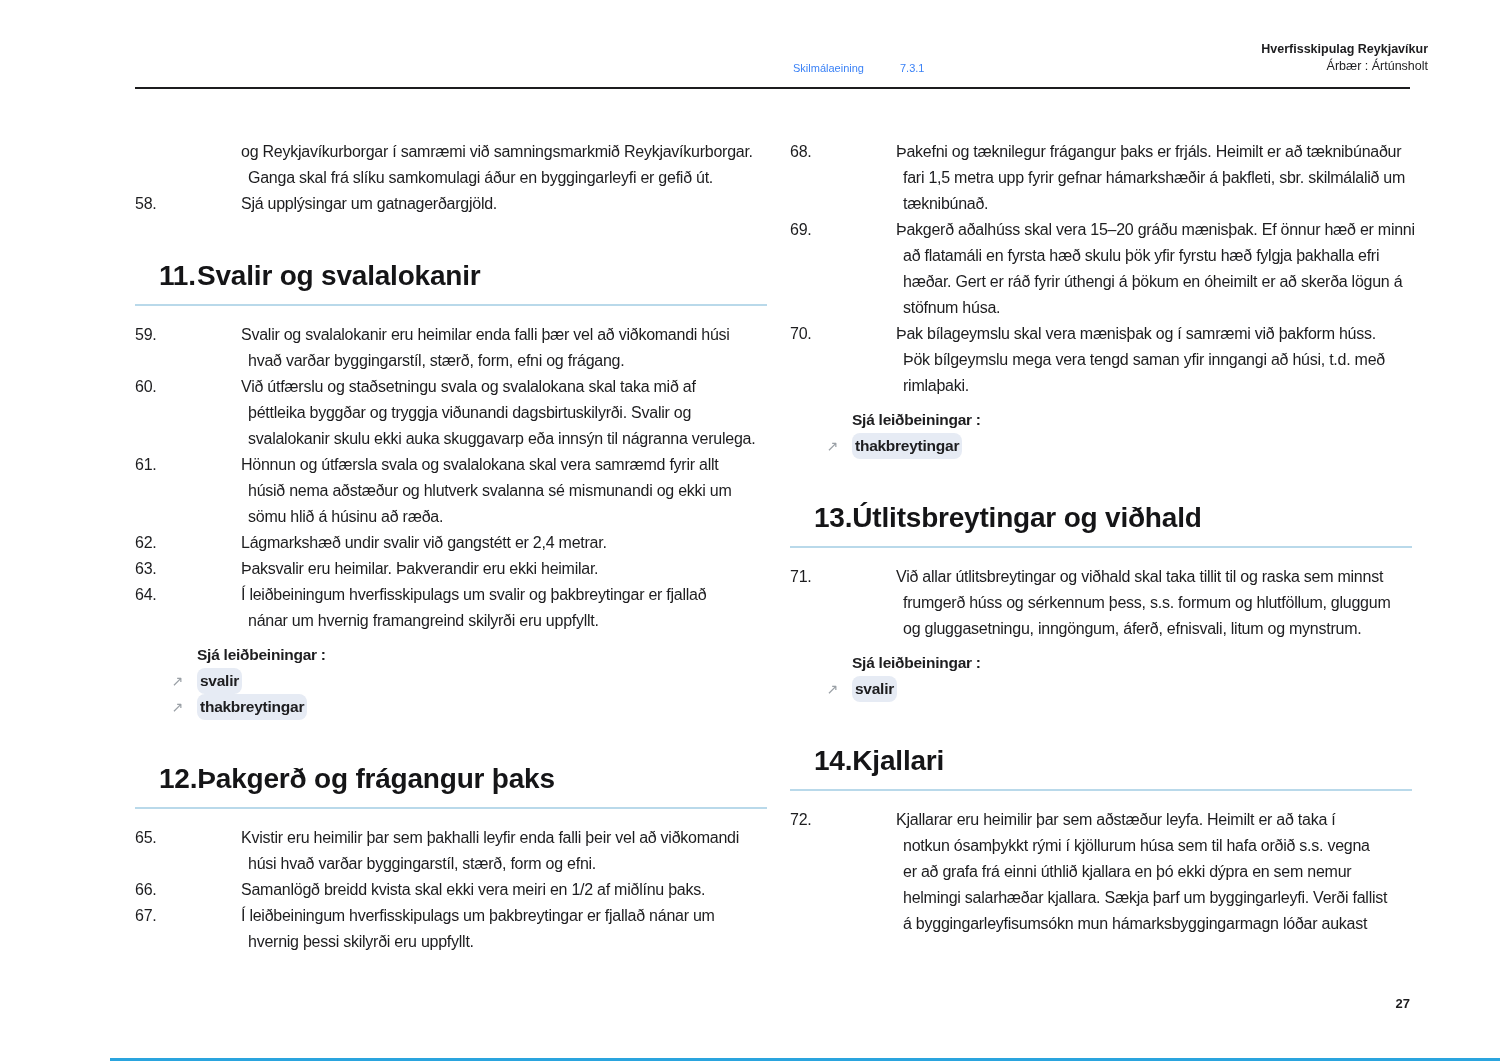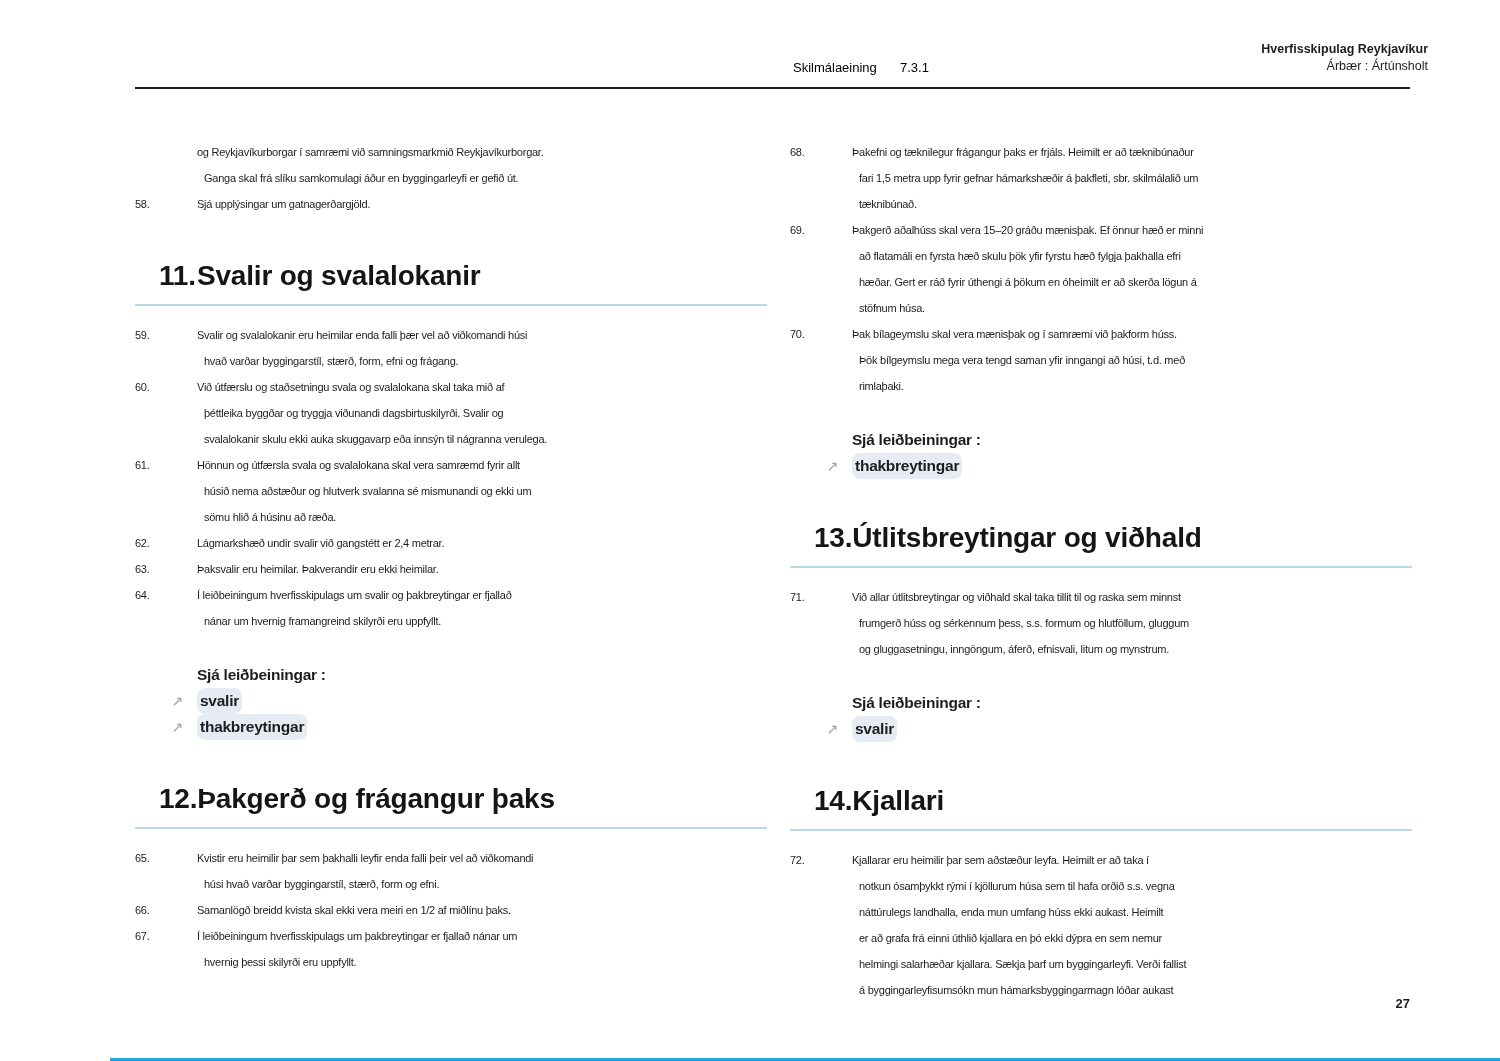--- a/index.html
+++ b/index.html
@@ -5,41 +5,41 @@
   html,body{margin:0;padding:0;background:#ffffff;}
   .page{
     position:relative;
     width:1500px;height:1061px;
     background:#ffffff;
     font-family:"Liberation Sans","DejaVu Sans",sans-serif;
     color:#1d1d1f;
     overflow:hidden;
   }
   
-  .hdr-small{position:absolute;font-size:13px;line-height:16px;color:#000000;}
+  .hdr-small{position:absolute;font-size:11px;line-height:16px;color:#3b82f6;}
   .hdr-left-label{left:793px;top:60px;}
   .hdr-left-num{left:900px;top:60px;}
   .hdr-right{position:absolute;right:72px;top:41px;text-align:right;font-size:12.5px;line-height:17px;}
   .hdr-right .t{font-weight:bold;}
   .hdr-rule{position:absolute;left:135px;right:90px;top:87px;border-top:2px solid #1c1c1e;}
   
   .col{position:absolute;top:139px;}
   .col-left{left:135px;width:632px;}
   .col-right{left:790px;width:622px;}
   
-  .item{display:flex;font-size:11px;letter-spacing:-0.25px;}
+  .item{display:flex;font-size:16px;letter-spacing:-0.25px;gap:44px;}
   .item .num{flex:0 0 62px;width:62px;line-height:26px;}
   .item .body{flex:1 1 auto;}
   .item .line{line-height:26px;white-space:nowrap;}
   .item .line + .line{padding-left:7px;}
   .section{margin-top:44px;margin-bottom:16px;}
   .section-head{display:flex;font-weight:bold;font-size:28px;line-height:30px;letter-spacing:-0.2px;color:#151517;}
   .section-head .snum{flex:0 0 38px;margin-left:24px;}
   .section-rule{margin-top:13px;border-top:2px solid #b9d9ea;}
-  .links{margin-top:28px;font-size:15.5px;letter-spacing:-0.25px;}
+  .links{margin-top:8px;font-size:15.5px;letter-spacing:-0.25px;}
   .links-label{margin-left:62px;font-weight:bold;line-height:26px;}
   .link-row{display:flex;line-height:26px;cursor:pointer;}
   .link-arrow{flex:0 0 62px;width:62px;text-align:right;padding-right:14px;box-sizing:border-box;
               color:#9aa0a6;font-size:14px;}
   .link-text{font-weight:bold;background:#e6ebf4;padding:0 3px;border-radius:8px;}
   
   .page-num{position:absolute;right:90px;top:996px;font-size:13px;font-weight:bold;}
   .bottom-line{position:absolute;left:110px;right:0;bottom:0;height:3px;}
 </style>
 </head>
@@ -219,21 +219,20 @@
           <span class="snum">14.</span>
           <span>Kjallari</span>
         </div>
         <div class="section-rule" style="border-top-color: rgb(185, 217, 234);"></div>
       </div>
       <div class="item">
         <div class="num">72.</div>
         <div class="body">
           <div class="line">Kjallarar eru heimilir þar sem aðstæður leyfa. Heimilt er að taka í</div>
           <div class="line">notkun ósamþykkt rými í kjöllurum húsa sem til hafa orðið s.s. vegna</div>
-          <div class="line">náttúrulegs landhalla, enda mun umfang húss ekki aukast. Heimilt</div>
           <div class="line">er að grafa frá einni úthlið kjallara en þó ekki dýpra en sem nemur</div>
           <div class="line">helmingi salarhæðar kjallara. Sækja þarf um byggingarleyfi. Verði fallist</div>
           <div class="line">á byggingarleyfisumsókn mun hámarksbyggingarmagn lóðar aukast</div>
         </div>
       </div>
     </div>
 
   <div class="page-num">27</div>
 
   <div class="bottom-line" style="background: rgb(42, 164, 222);"></div>

